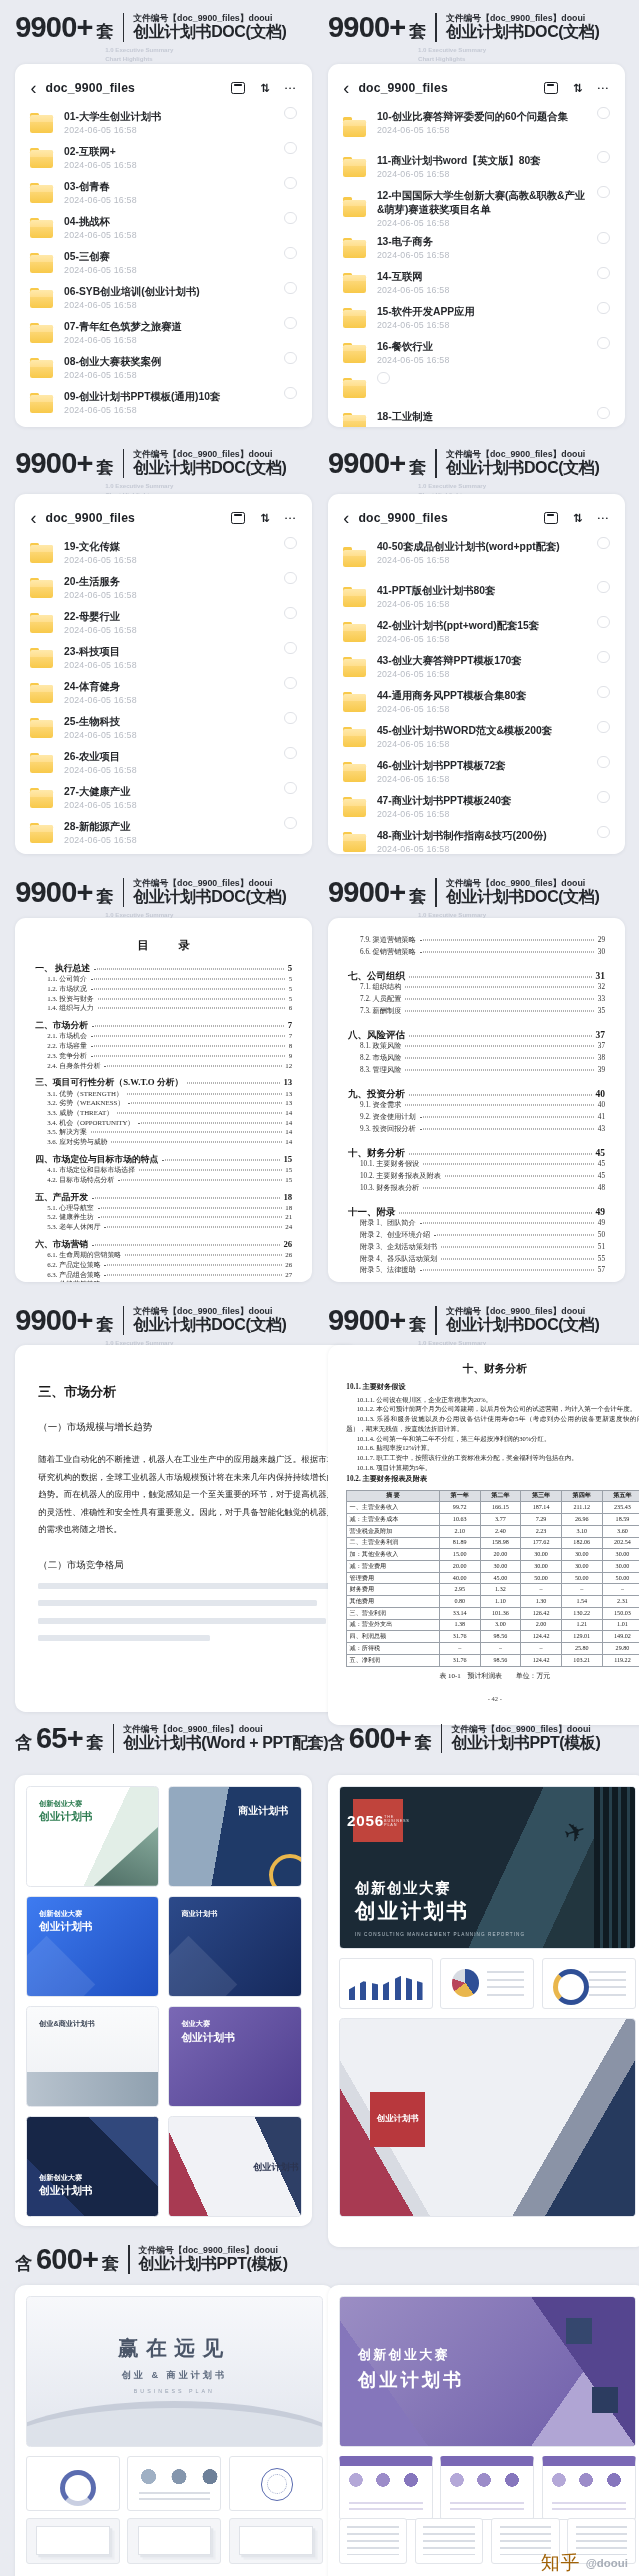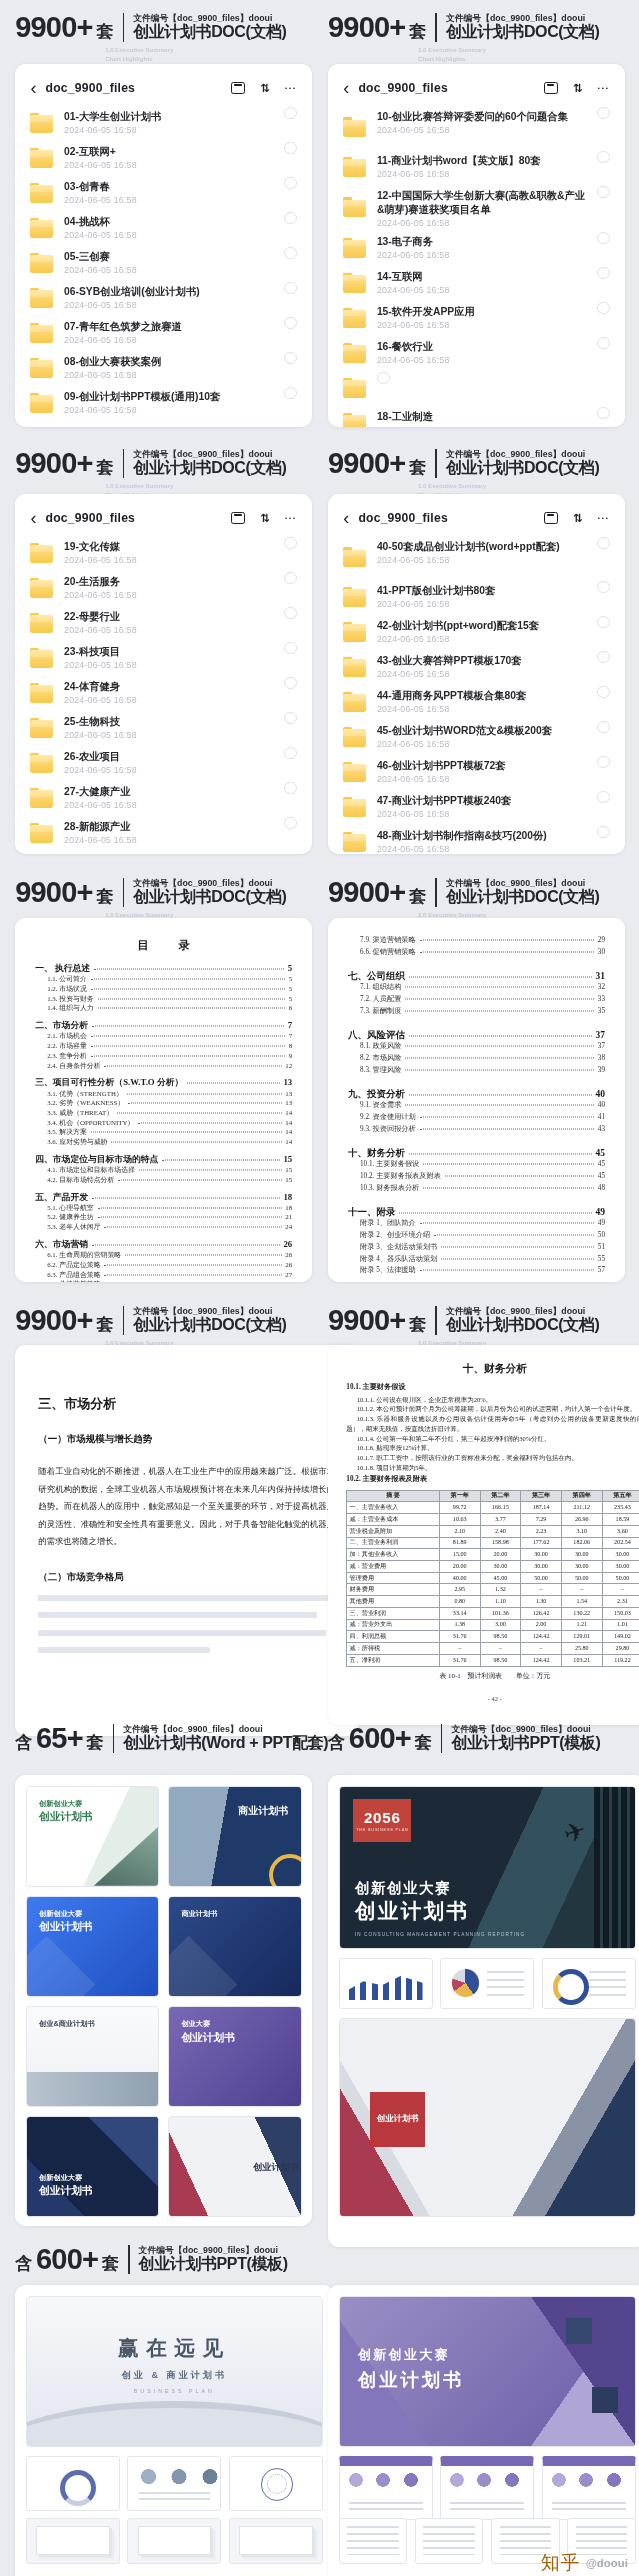--- a/index.html
+++ b/index.html
@@ -54,23 +54,23 @@
   .toc-title{text-align:center;font-size:11.4px;font-weight:700;letter-spacing:9.1px;margin:20px 0 9.1px;padding-left:9.1px}
   .toc-e{display:flex;align-items:baseline;padding:0 20px}
   .toc-e .tt{white-space:nowrap}
   .toc-e.l1{font-weight:700;font-size:8.8px;margin-top:6.1px;line-height:12.2px}
   .toc-e.l2{font-size:6.9px;color:#2e2e2e;line-height:9.7px;padding-left:32px}
   .toc2 .toc-e.l1{margin-top:11.4px;font-size:9.5px}
   .toc2 .toc-e.l2{font-size:7.2px;line-height:11.8px}
   .lead{flex:1;border-bottom:0.8px dotted #666;margin:0 3.8px;transform:translateY(-1.5px)}
   .toc2pad{padding-top:17px}
   
-  .mk{padding:16px 23px}
+  .mk{padding:4px 23px}
   .mk-h1{font-size:13px;font-weight:700;margin-top:34px}
-  .mk-h2{font-size:9.5px;font-weight:700;margin-top:20px}
+  .mk-h2{font-size:9.5px;font-weight:400;margin-top:20px}
   .mk-p{font-size:8.4px;line-height:17.5px;text-align:justify;margin-top:17px}
   .skel{height:6.1px;background:#e2e6ec;border-radius:1.5px;margin-top:11.4px}
   
   .fin{padding:10.7px 18.3px;font-size:6.5px;line-height:1.5}
   .fin-title{text-align:center;font-size:10.7px;font-weight:700;margin:4.6px 0 6.1px}
   .fin-s{font-weight:700;font-size:7.2px;margin:1.5px 0}
   .fin-a{text-indent:1.6em;text-align:justify}
   .fin table{width:100%;border-collapse:collapse;margin-top:4.6px;font-size:6.1px}
   .fin th,.fin td{border:0.4px solid #9aa0a8;padding:0.8px 2.3px;text-align:center;font-weight:400}
   .fin th{background:#dcdfe4;font-weight:700}
@@ -139,22 +139,22 @@
       background:radial-gradient(circle 6.9px at 6.9px 6.9px,#b4a8d8 97%,transparent),
                  radial-gradient(circle 6.9px at 34px 6.9px,#9c8cc9 97%,transparent),
                  radial-gradient(circle 6.9px at 62px 6.9px,#8676bd 97%,transparent)}
   .p-team::before{content:"";position:absolute;left:9.1px;right:9.1px;bottom:6.1px;height:10.7px;
       background:repeating-linear-gradient(180deg,#ddd9ec 0 2.3px,transparent 2.3px 6.1px)}
   .s-lines::after{content:"";position:absolute;left:7.6px;right:7.6px;top:7.6px;bottom:7.6px;
       background:repeating-linear-gradient(180deg,#d9dde4 0 2.3px,transparent 2.3px 6.9px)}
   
   .cover{position:relative;border-radius:4.6px;overflow:hidden;border:0.8px solid #e3e6ec}
   .cover-2056{height:161px;background:linear-gradient(115deg,#1b2a36 0 55%,#33505e 55% 75%,#22363f 75%);color:#fff}
-  .c56-badge{position:absolute;left:13.7px;top:12.2px;width:58px;height:43px;background:#c0443c;
-      display:flex;flex-direction:column;align-items:center;justify-content:center}
+  .c56-badge{position:absolute;left:13.7px;top:12.2px;width:50px;height:43px;background:#c0443c;
+      display:flex;flex-direction:row;align-items:center;justify-content:center}
   .c56-year{font-size:15.2px;font-weight:800;letter-spacing:0.8px}
   .c56-sub{font-size:3.8px;letter-spacing:0.8px;opacity:.85;margin-top:1.5px}
   .c56-plane{position:absolute;right:49px;top:30.5px;font-size:26px;color:#0d151b;transform:rotate(-18deg);opacity:.85}
   .c56-towers{position:absolute;right:0;top:0;width:41px;height:100%;
       background:repeating-linear-gradient(90deg,#101b22 0 6.1px,#27404c 6.1px 9.1px)}
   .c56-t1{position:absolute;left:15.2px;bottom:50px;font-size:14.5px;font-weight:800;letter-spacing:1.5px}
   .c56-t2{position:absolute;left:15.2px;bottom:23px;font-size:20.6px;font-weight:900;letter-spacing:2.3px}
   .c56-tag{position:absolute;left:15.2px;bottom:10.7px;font-size:4.6px;letter-spacing:1.1px;color:#b9c6ce}
   .cover-mosaic{height:197px;background:#eef0f4}
   .cover-mosaic::before{content:"";position:absolute;inset:0;

